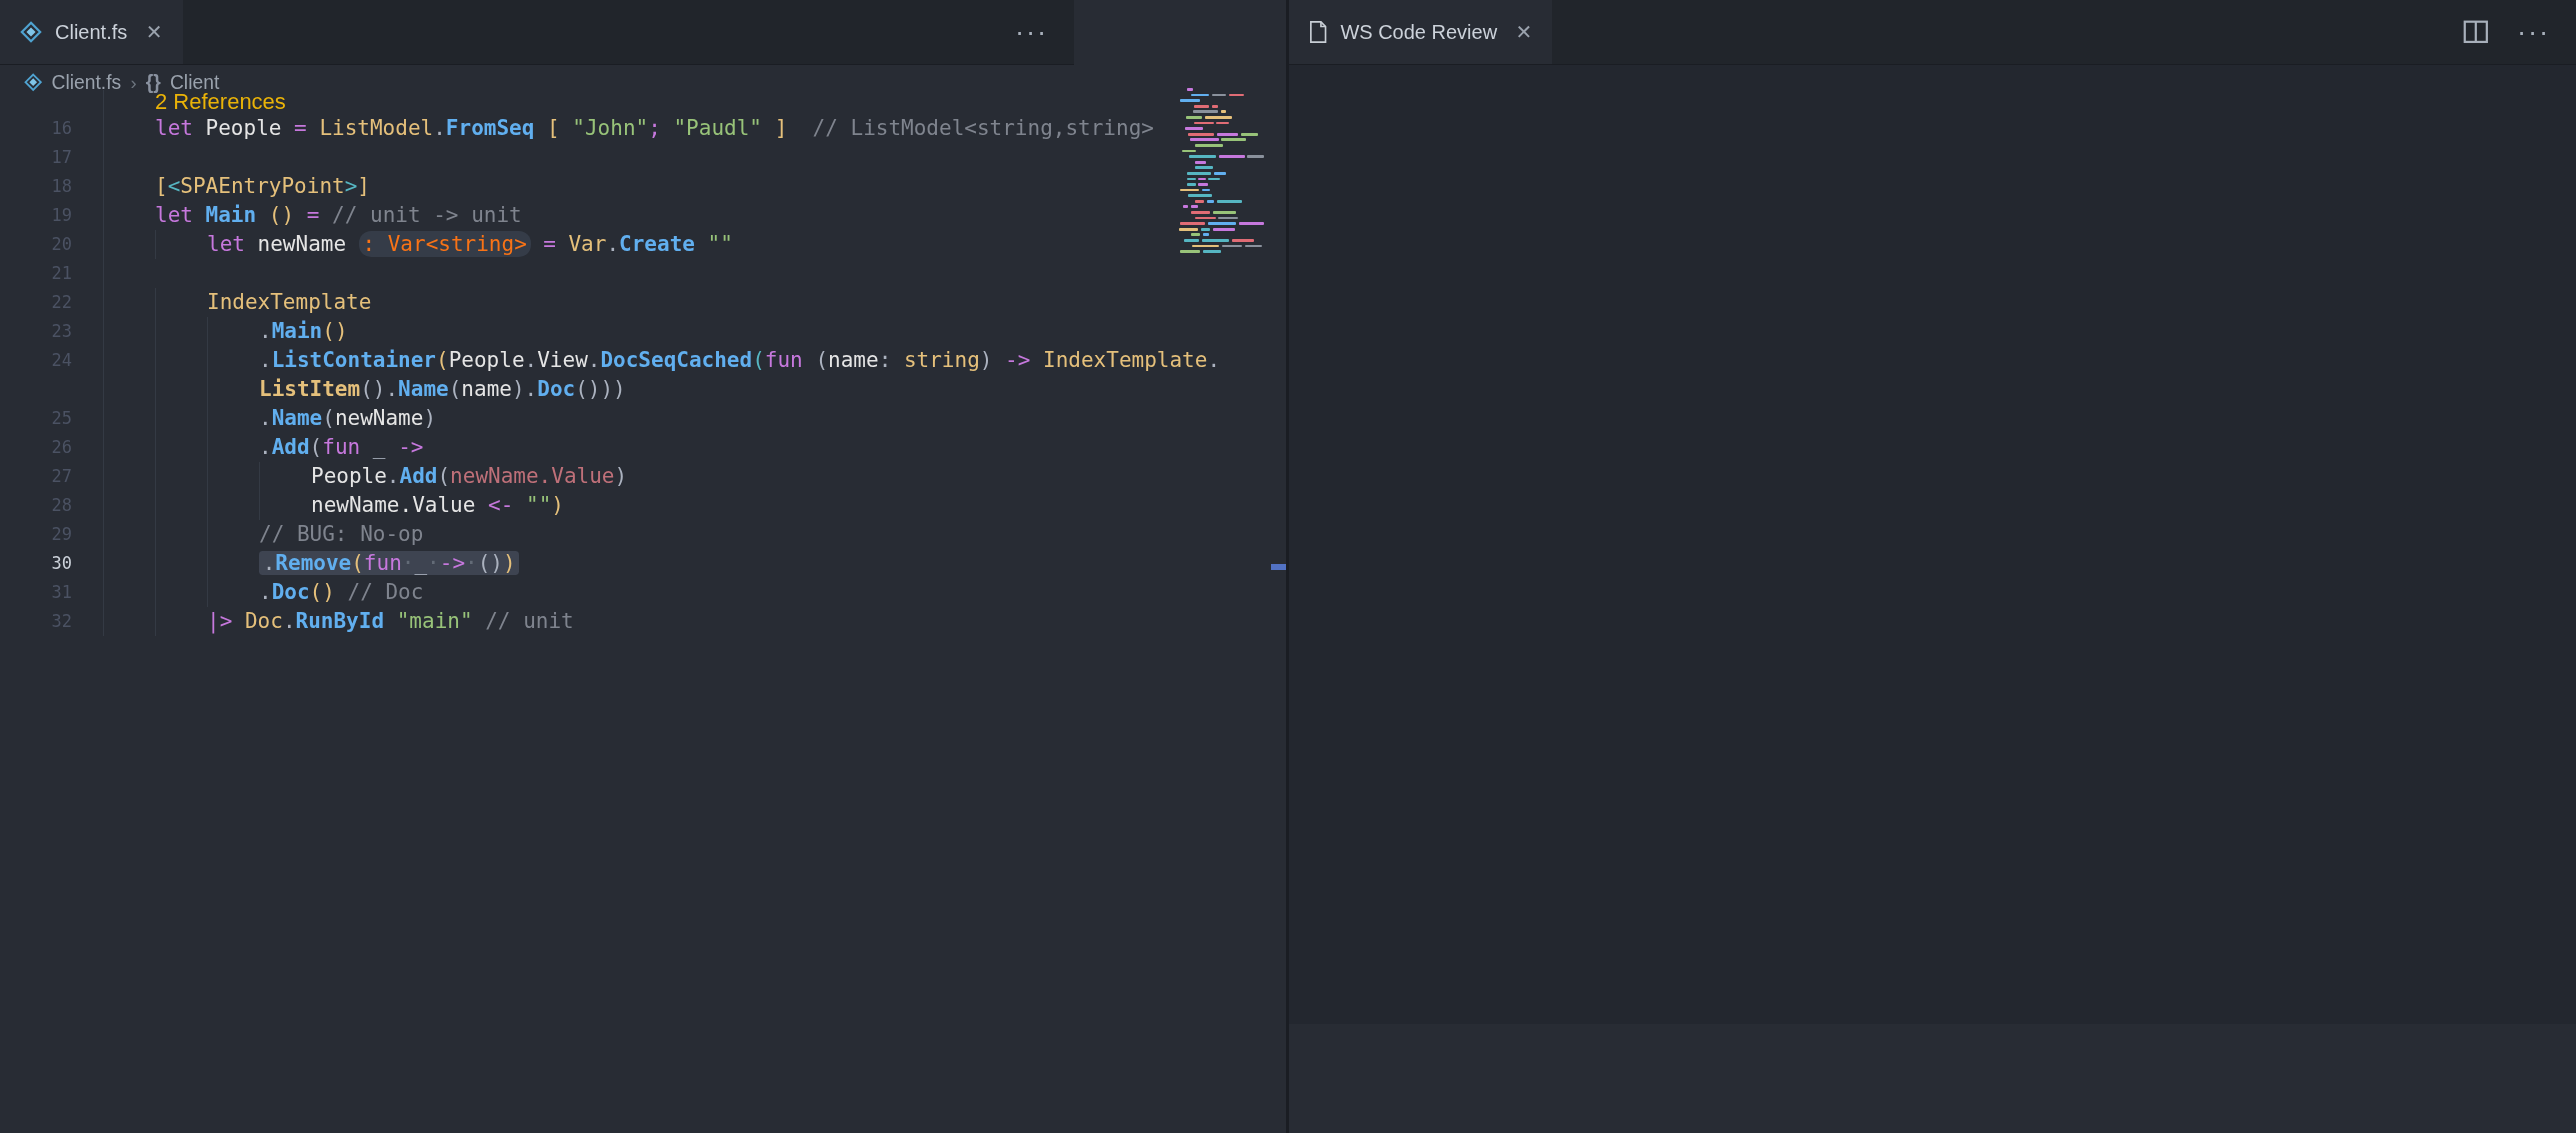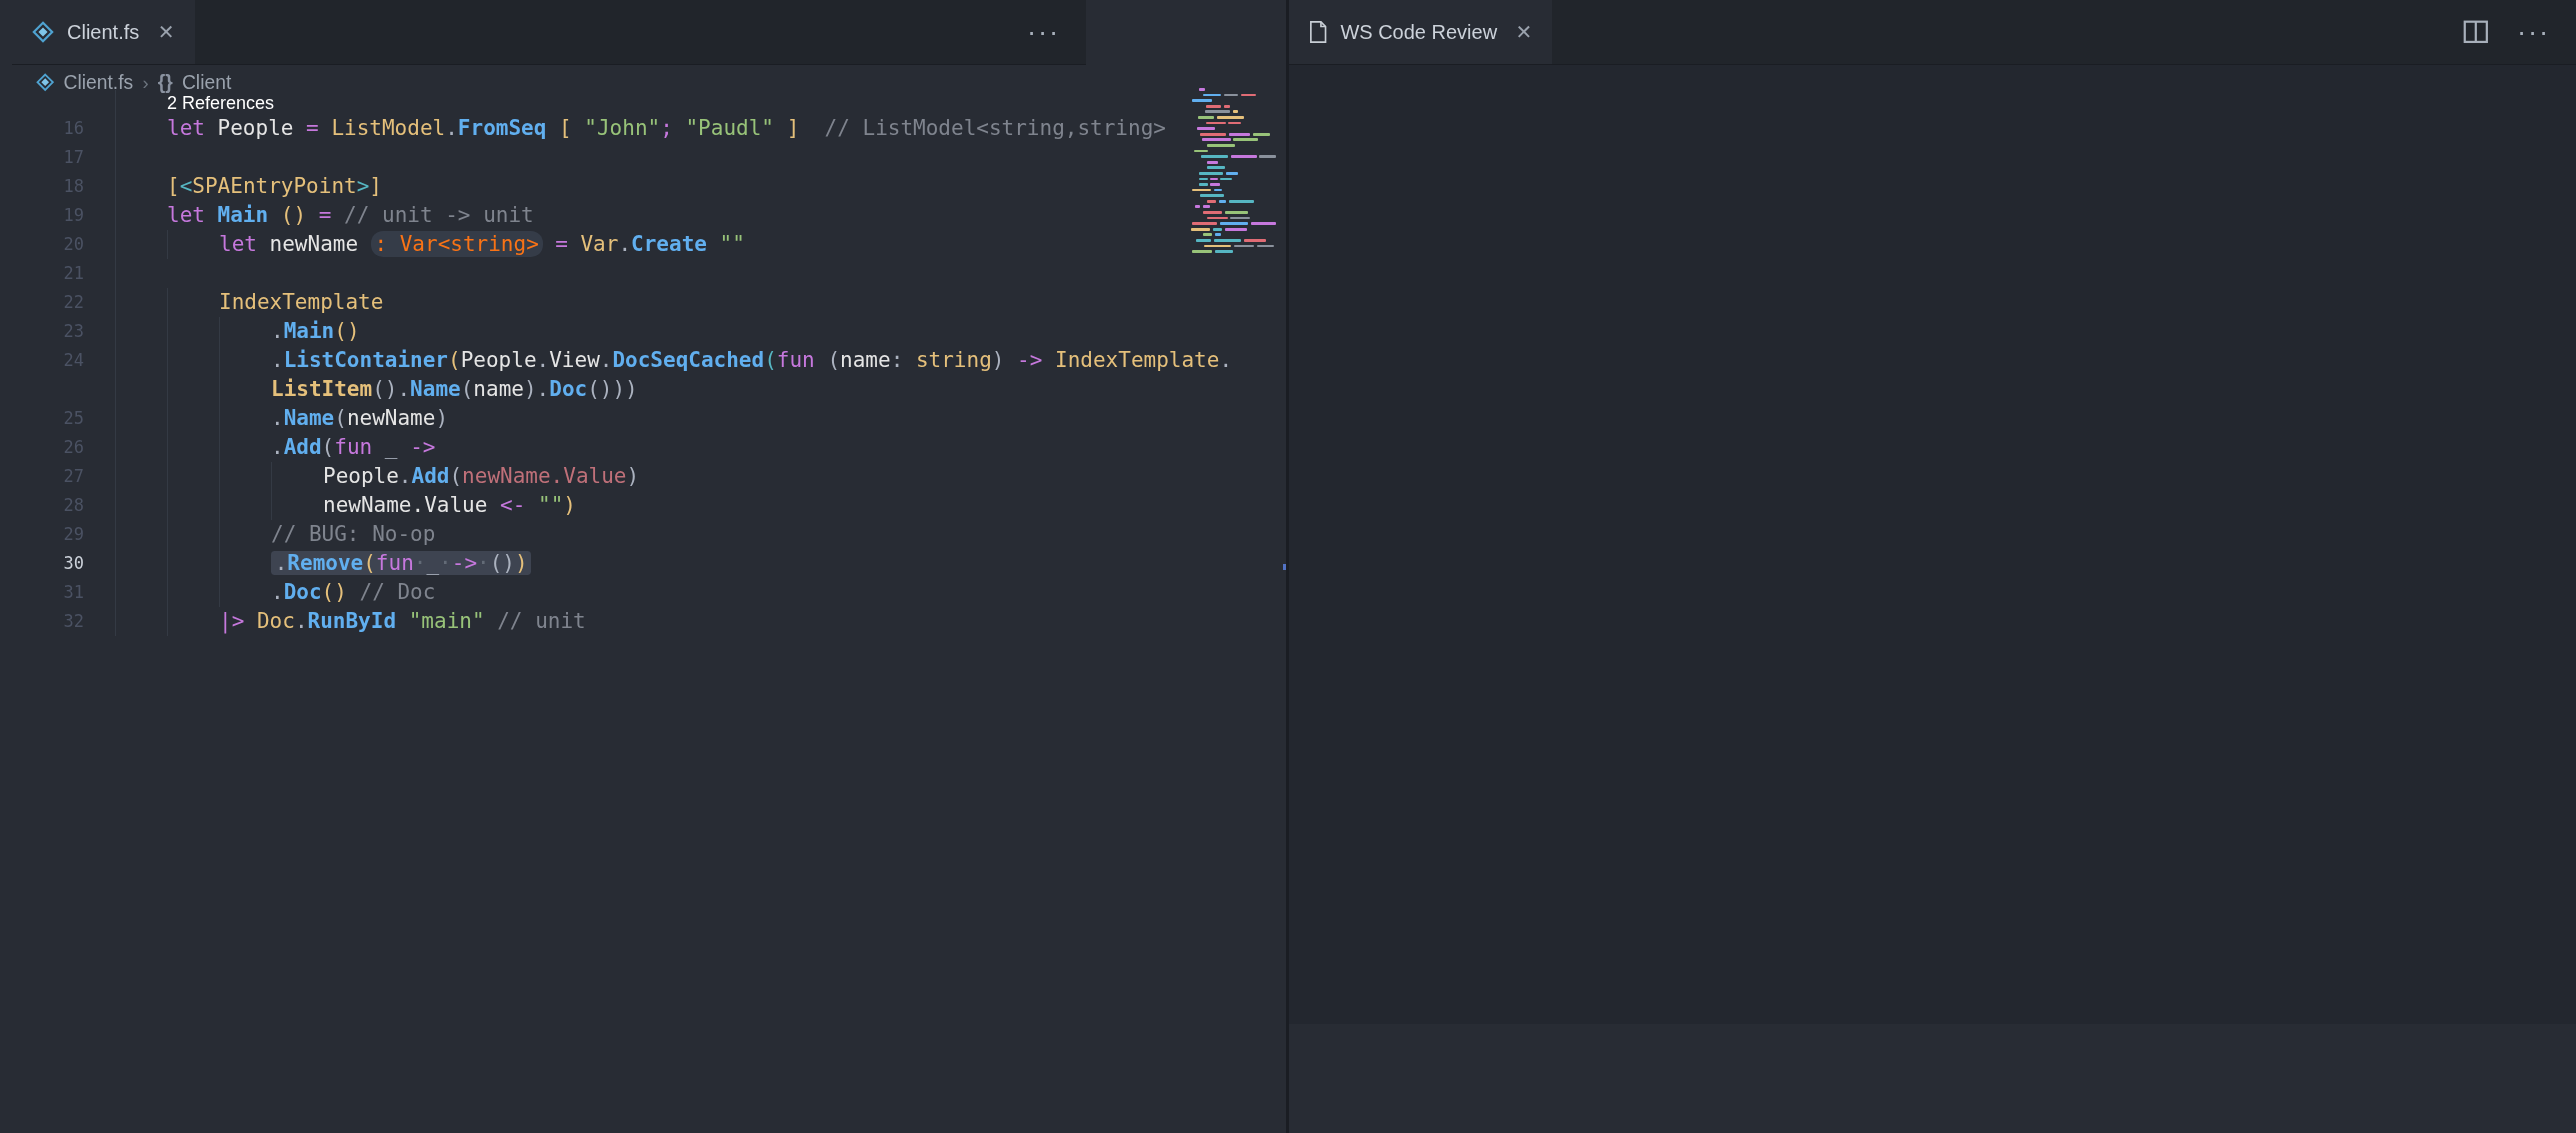--- a/index.html
+++ b/index.html
@@ -1,38 +1,38 @@
 <!DOCTYPE html>
 <html style="font-size:14.7px"><head>
 <meta charset="utf-8">
 <style>
   html,body{margin:0;padding:0;background:#282c34;width:2576px;height:1134px;overflow:hidden;
     font-family:"Liberation Sans",sans-serif;-webkit-font-smoothing:antialiased;}
   
-  #left-panel{position:absolute;left:12px;top:0;width:1074px;height:1134px;background:#282c34;}
+  #left-panel{position:absolute;left:0;top:0;width:1074px;height:1134px;background:#282c34;}
   #right-panel{position:absolute;left:1289px;top:0;width:1287px;height:1024px;background:#23272f;}
   #panel-divider{position:absolute;left:1286px;top:0;width:2.8px;height:1134px;background:#1a1d23;}
   
   .tabbar{position:absolute;left:0;top:0;right:0;height:64px;background:#21252b;border-bottom:1.8px solid #1a1d23;display:flex;align-items:stretch;}
   .tab{display:flex;align-items:center;gap:13px;padding:0 20px;background:#282c34;color:#ccd2da;font-size:20px;cursor:pointer;}
   .tab .close{color:#9aa2ad;font-size:20px;margin-left:5.5px;}
   .tabbar-actions{margin-left:auto;display:flex;align-items:center;gap:27.6px;padding-right:26px;color:#a8b0bb;}
   .more{font-size:27.6px;letter-spacing:1.8px;color:#a8b0bb;line-height:64px;}
   
   #breadcrumb{position:absolute;left:24px;top:66px;height:33px;display:flex;align-items:center;gap:9.2px;color:#9aa2ad;font-size:19.3px;}
   #breadcrumb .sep{color:#6d757f;font-size:18.4px;}
   #breadcrumb .braces{color:#8a92a0;font-weight:700;}
   
   #left-code{position:absolute;left:0;top:90px;width:1268px;}
   .ln{display:flex;height:29px;line-height:29px;font-family:"DejaVu Sans Mono",monospace;font-size:21px;}
   .ln .gut{flex:0 0 72px;text-align:right;color:#4b5263;font-size:17px;}
   .ln.act .gut{color:#ccd2da;}
   .ln .txt{padding-left:31px;white-space:pre;}
   .ln.lens{height:24px;line-height:24px;}
-  .lenst{font-family:"Liberation Sans",sans-serif;font-size:18px;color:#ffffff;}
+  .lenst{font-family:"Liberation Sans",sans-serif;font-size:22px;color:#eab308;}
   .ind{display:inline-block;width:51px;height:29px;vertical-align:top;border-left:0.9px solid #343a44;}
   .ln.lens .ind{height:24px;}
   .selbox{background:#3e4451;border-radius:3.7px;padding:0 3.7px;}
   
   .tk-k{color:#c678dd;}.tk-f{color:#61afef;font-weight:700;}.tk-t{color:#e5c07b;}
   .tk-tb{color:#e5c07b;font-weight:700;}.tk-v{color:#e5e5e5;}.tk-vd{color:#bf7079;}
   .tk-s{color:#98c379;}.tk-c{color:#7f848e;}.tk-p{color:#abb2bf;}.tk-o{color:#c678dd;}
   .tk-y{color:#56b6c2;}.tk-w{color:#636b77;}
   .tk-bx{background:#353c48;border-radius:12px;color:#f97316;padding:0.9px 3.7px;}
   

